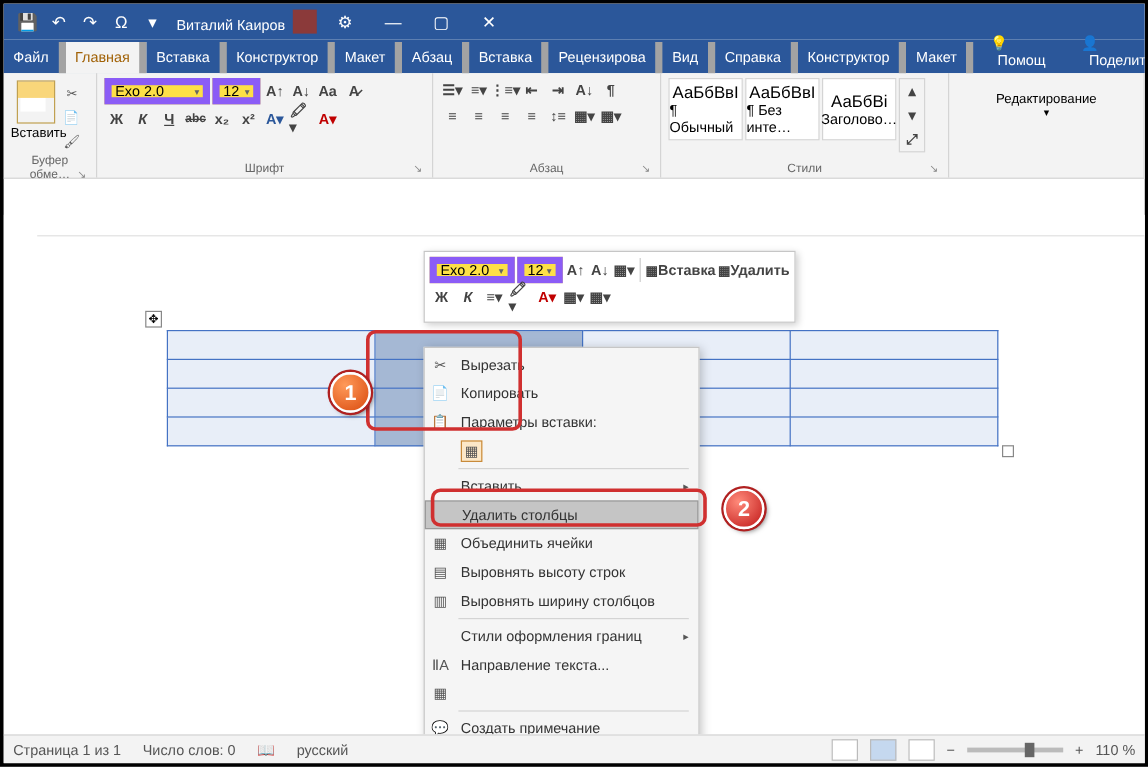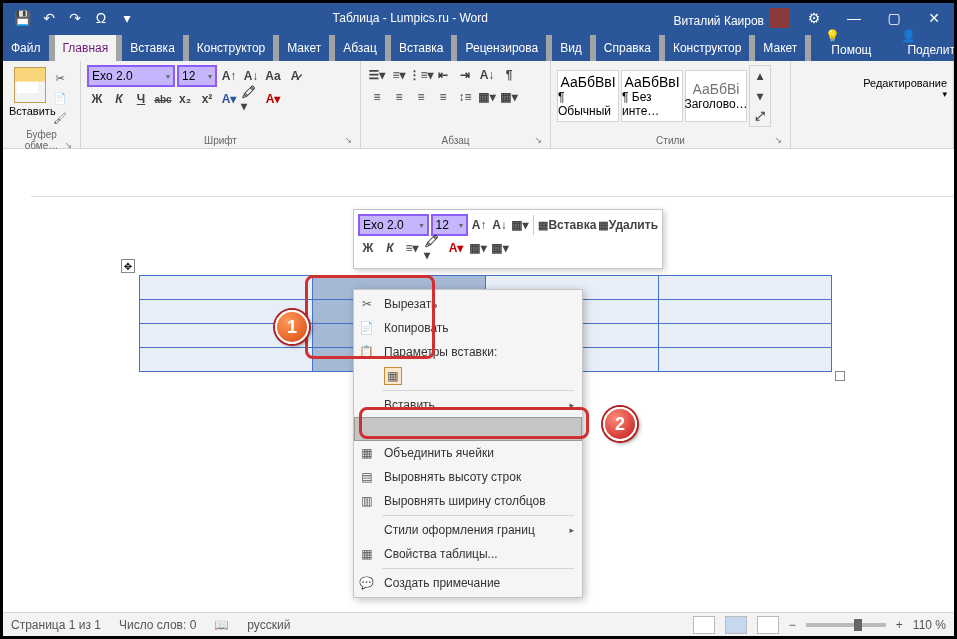--- a/index.html
+++ b/index.html
@@ -7,32 +7,32 @@
 .titlebar{height:30px;background:#2b579a;display:flex;align-items:center;color:#fff}
 .qat{display:flex;gap:6px;padding:0 10px}
 .qat span{width:20px;height:20px;display:flex;align-items:center;justify-content:center;font-size:14px}
 .title{flex:1;text-align:center;font-size:12px}
 .user{display:flex;align-items:flex-end;gap:6px;padding-right:4px}
 .avatar{width:20px;height:20px;background:#8b3a3a}
 .winbtns{display:flex}
 .winbtns div{width:40px;height:30px;display:flex;align-items:center;justify-content:center;font-size:14px}
 .tabs{height:28px;background:#2b579a;display:flex;align-items:flex-end;color:#fff}
 .tab{padding:6px 8px;font-size:12px;cursor:pointer;border-right:6px solid #a3a3a3}
-.tab.active{background:#f3f3f3;color:#701a75}
+.tab.active{background:#f3f3f3;color:#a16207}
 .helpzone{margin-left:auto;display:flex;align-items:flex-start;padding:0 8px;gap:12px}
 .helpzone span{padding:4px 6px}
 .ribbon{height:88px;background:#f3f3f3;border-bottom:1px solid #d4d4d4;display:flex}
 .group{border-right:1px solid #d4d4d4;padding:4px 6px 0;display:flex;flex-direction:column;justify-content:space-between}
 .grouplbl{font-size:10px;color:#666;text-align:center;padding:2px 0;position:relative}
 .grouplbl::after{content:"↘";position:absolute;right:2px;font-size:9px;color:#888}
 .pastebtn{width:42px;text-align:center}
 .pasteicon{width:32px;height:36px;margin:2px auto;background:linear-gradient(#f9d67a,#f9d67a) 0 0/100% 40% no-repeat,linear-gradient(#fff,#fff) 20% 40%/70% 60% no-repeat;border:1px solid #c0a050;position:relative}
 .minibtn{width:18px;height:18px;border:1px solid transparent;display:inline-flex;align-items:center;justify-content:center;font-size:11px;color:#555}
 .row{display:flex;align-items:center;gap:2px;margin-bottom:2px}
-.combo{height:22px;border:2px solid #8b5cf6;background:#c4b5fd;display:flex;align-items:center;padding:0 3px;font-size:12px}
+.combo{height:22px;border:6px solid #8b5cf6;background:#fde047;display:flex;align-items:center;padding:0 3px;font-size:12px}
 .combo .arr{margin-left:auto;font-size:8px;color:#666}
 .btn{width:20px;height:20px;display:inline-flex;align-items:center;justify-content:center;color:#444;font-weight:bold}
 .stylebox{width:62px;height:52px;border:1px solid #d4d4d4;background:#fff;display:inline-flex;flex-direction:column;align-items:center;justify-content:center;margin-right:2px;font-size:10px}
 .stylebox .sample{font-size:14px}
 .canvas{position:absolute;top:176px;left:0;right:0;bottom:24px;background:#fff;overflow:hidden}
 .ruler{height:18px;background:#fff;border-bottom:1px solid #e0e0e0;margin-left:28px}
 .page{position:absolute;left:136px;top:30px;width:700px;height:420px}
 .tbl{border-collapse:collapse;position:absolute;top:66px;left:0}
 .tbl td{border:1px solid #4472c4;height:24px;width:173px;background:#e8eef8}
 .tbl td.sel{background:#a5b8d4}
@@ -63,21 +63,20 @@
 <body>
 
 <div class="titlebar">
   <div class="qat">
     <span>💾</span>
     <span>↶</span>
     <span>↷</span>
     <span>Ω</span>
     <span>▾</span>
   </div>
-  <div class="title">Таблица - Lumpics.ru - Word</div>
   <div class="user">
     <span>Виталий Каиров</span>
     <div class="avatar"></div>
   </div>
   <div class="winbtns">
     <div>⚙</div>
     <div>—</div>
     <div>▢</div>
     <div>✕</div>
   </div>
@@ -167,44 +166,44 @@
         <span class="btn">≡</span>
         <span class="btn">↕≡</span>
         <span class="btn">▦▾</span>
         <span class="btn">▦▾</span>
       </div>
     </div>
     <div class="grouplbl">Абзац</div>
   </div>
 
   <div class="group" style="width:240px">
-    <div style="display:flex;align-items:center">
+    <div style="display:flex;">
       <div class="stylebox">
           <span class="sample">АаБбВвІ</span>
           <span>¶ Обычный</span>
         </div>
       <div class="stylebox">
           <span class="sample">АаБбВвІ</span>
           <span>¶ Без инте…</span>
         </div>
       <div class="stylebox">
-          <span class="sample" style="color:#737373">АаБбВі</span>
+          <span class="sample" style="color:#000000">АаБбВі</span>
           <span>Заголово…</span>
         </div>
       <div style="display:flex;flex-direction:column;border:1px solid #d4d4d4">
         <span class="btn">▴</span>
         <span class="btn">▾</span>
         <span class="btn">⤢</span>
       </div>
     </div>
     <div class="grouplbl">Стили</div>
   </div>
 
   <div class="group" style="flex:1">
-    <div style="text-align:right;margin-top:12px">
+    <div style="text-align:center;margin-top:12px">
       <div style="font-size:11px">Редактирование</div>
       <div style="font-size:9px">▾</div>
     </div>
     <div></div>
   </div>
 </div>
 
 <div class="canvas">
   <div class="ruler"></div>
   <div class="page">
@@ -285,42 +284,46 @@
           <span class="ico" style="border:1px solid #c88a3a;background:#fce8c8">▦</span>
         </div>
       <div class="sep"></div>
       <div class="mi">
           <span class="ico"></span>
           <span class="txt">Вставить</span>
           <span class="arr">▸</span>
         </div>
       <div class="mi hl">
           <span class="ico"></span>
+          <span class="txt">Удалить столбцы</span>
         </div>
       <div class="mi">
           <span class="ico">▦</span>
           <span class="txt">Объединить ячейки</span>
         </div>
       <div class="mi">
           <span class="ico">▤</span>
           <span class="txt">Выровнять высоту строк</span>
         </div>
       <div class="mi">
           <span class="ico">▥</span>
           <span class="txt">Выровнять ширину столбцов</span>
         </div>
       <div class="sep"></div>
       <div class="mi">
           <span class="ico"></span>
           <span class="txt">Стили оформления границ</span>
           <span class="arr">▸</span>
         </div>
       <div class="mi">
+          <span class="ico">ⅡA</span>
+          <span class="txt">Направление текста...</span>
+        </div>
+      <div class="mi">
           <span class="ico">▦</span>
-          <span class="txt">Свойства таблицы...</span>
         </div>
       <div class="sep"></div>
       <div class="mi">
           <span class="ico">💬</span>
           <span class="txt">Создать примечание</span>
         </div>
     </div>
   </div>
 </div>
 

